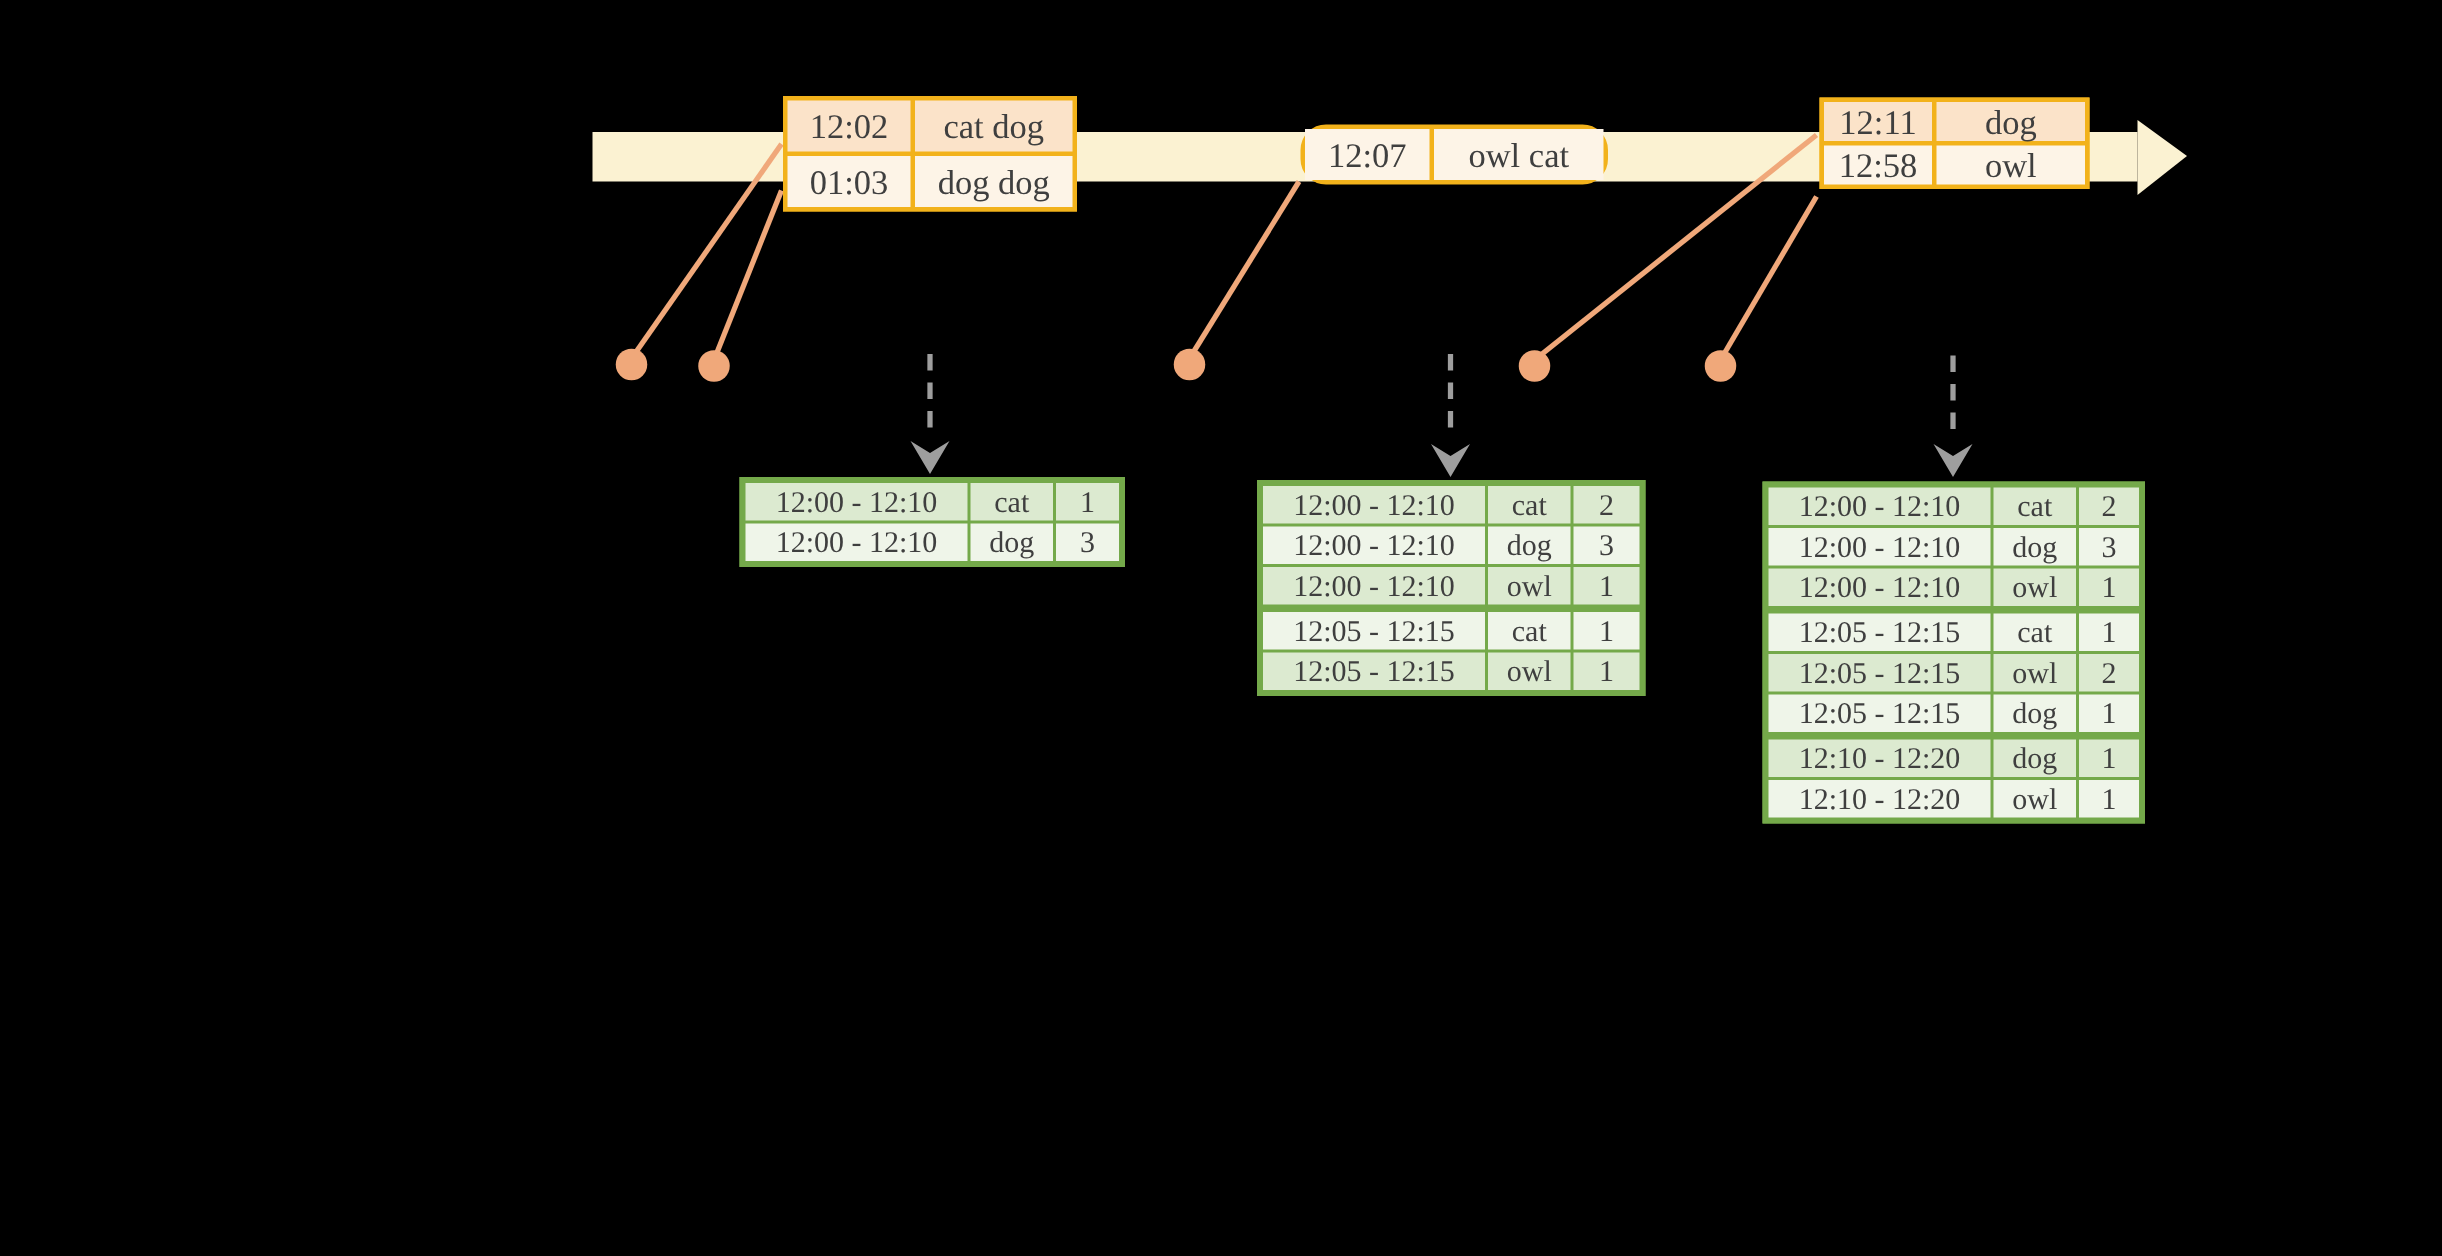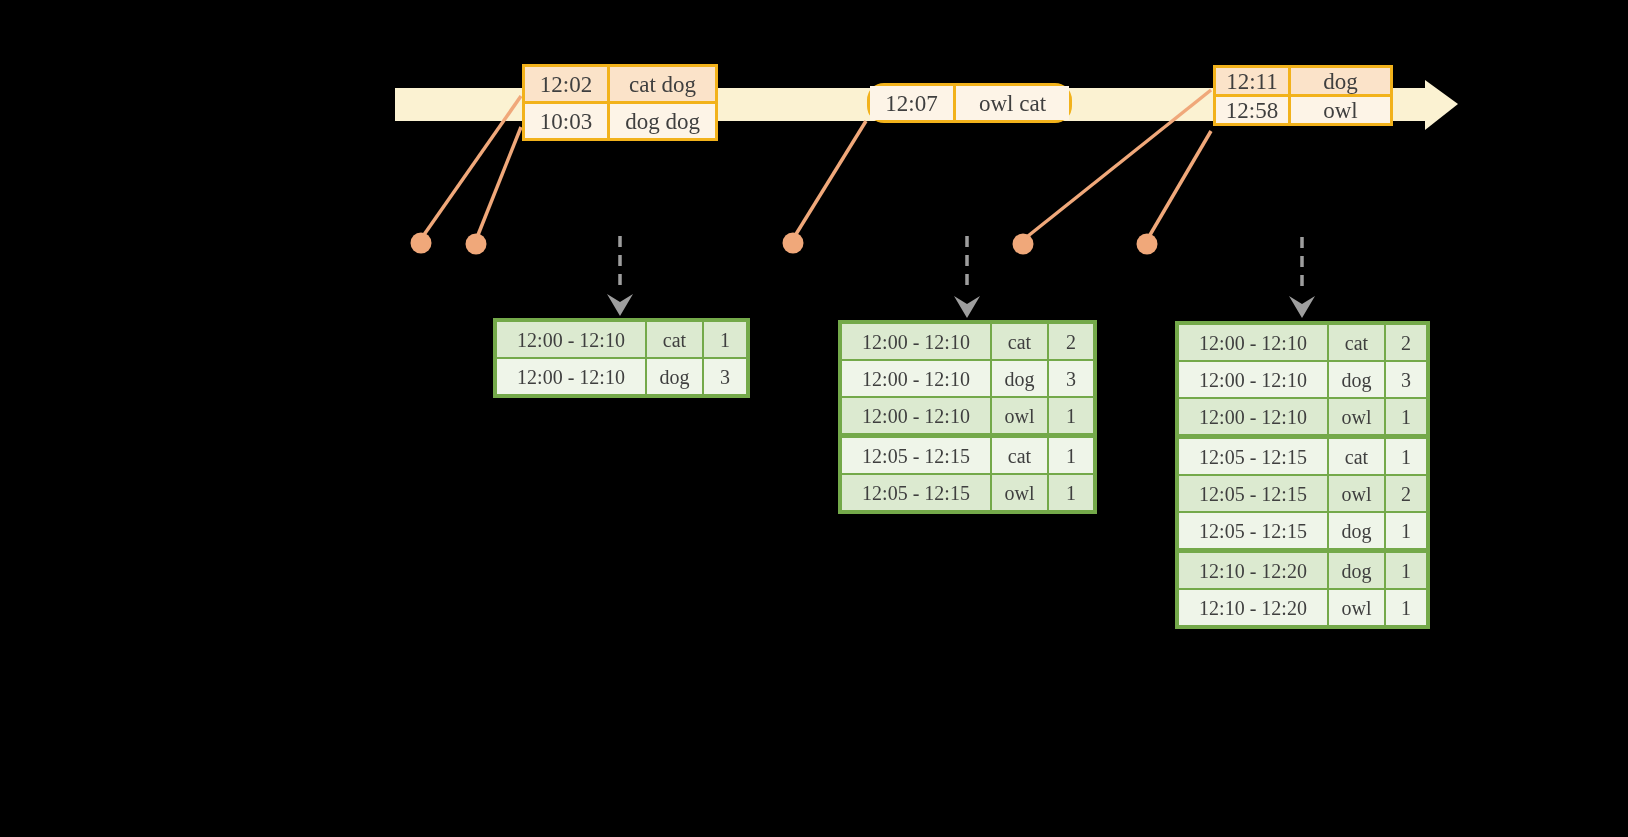--- a/index.html
+++ b/index.html
@@ -47,21 +47,21 @@
                  grid-template-columns: 72px 1fr; grid-template-rows: 1fr 1fr; }
 
   
   .rtable {
     position: absolute;
     display: flex; flex-direction: column; gap: 2px;
     border: 4px solid var(--table-border, #74a94a);
     background: var(--table-border, #74a94a);
     box-sizing: border-box;
   }
-  .rrow { display: flex; gap: 2px; height: 35px; flex: none; border-radius: 15px; }
+  .rrow { display: flex; gap: 2px; height: 25px; flex: none; border-radius: 15px; }
   .rrow.group-start { margin-top: 3px; }
   .rrow .cell {
     display: flex; align-items: center; justify-content: center;
     font-size: 20px; line-height: 1;
     color: var(--text, #3f3f3f);
   }
   .c-window { width: 148px; flex: none; }
   .c-word   { width: 55px;  flex: none; }
   .c-count  { flex: 1; }
   .row-dark  .cell { background: var(--table-row-dark, #dcead0); }
@@ -96,21 +96,21 @@
     <path class="dash-head" d="M 607 294 L 620 302 L 633 294 L 620 316 Z"></path>
     <line class="dash-line" x1="967" y1="236" x2="967" y2="292"></line>
     <path class="dash-head" d="M 954 296 L 967 304 L 980 296 L 967 318 Z"></path>
     <line class="dash-line" x1="1302" y1="237" x2="1302" y2="292"></line>
     <path class="dash-head" d="M 1289 296 L 1302 304 L 1315 296 L 1302 318 Z"></path>
   </svg>
 
   <div class="event-box" id="event-box-1">
     <div class="cell ev-dark">12:02</div>
     <div class="cell ev-dark">cat dog</div>
-    <div class="cell ev-light">10:03</div>
+    <div class="cell ev-light">01:03</div>
     <div class="cell ev-light">dog dog</div>
   </div>
 
   <div class="event-box" id="event-box-2">
     <div class="cell ev-light">12:07</div>
     <div class="cell ev-light">owl cat</div>
   </div>
 
   <div class="event-box" id="event-box-3">
     <div class="cell ev-dark">12:11</div>

